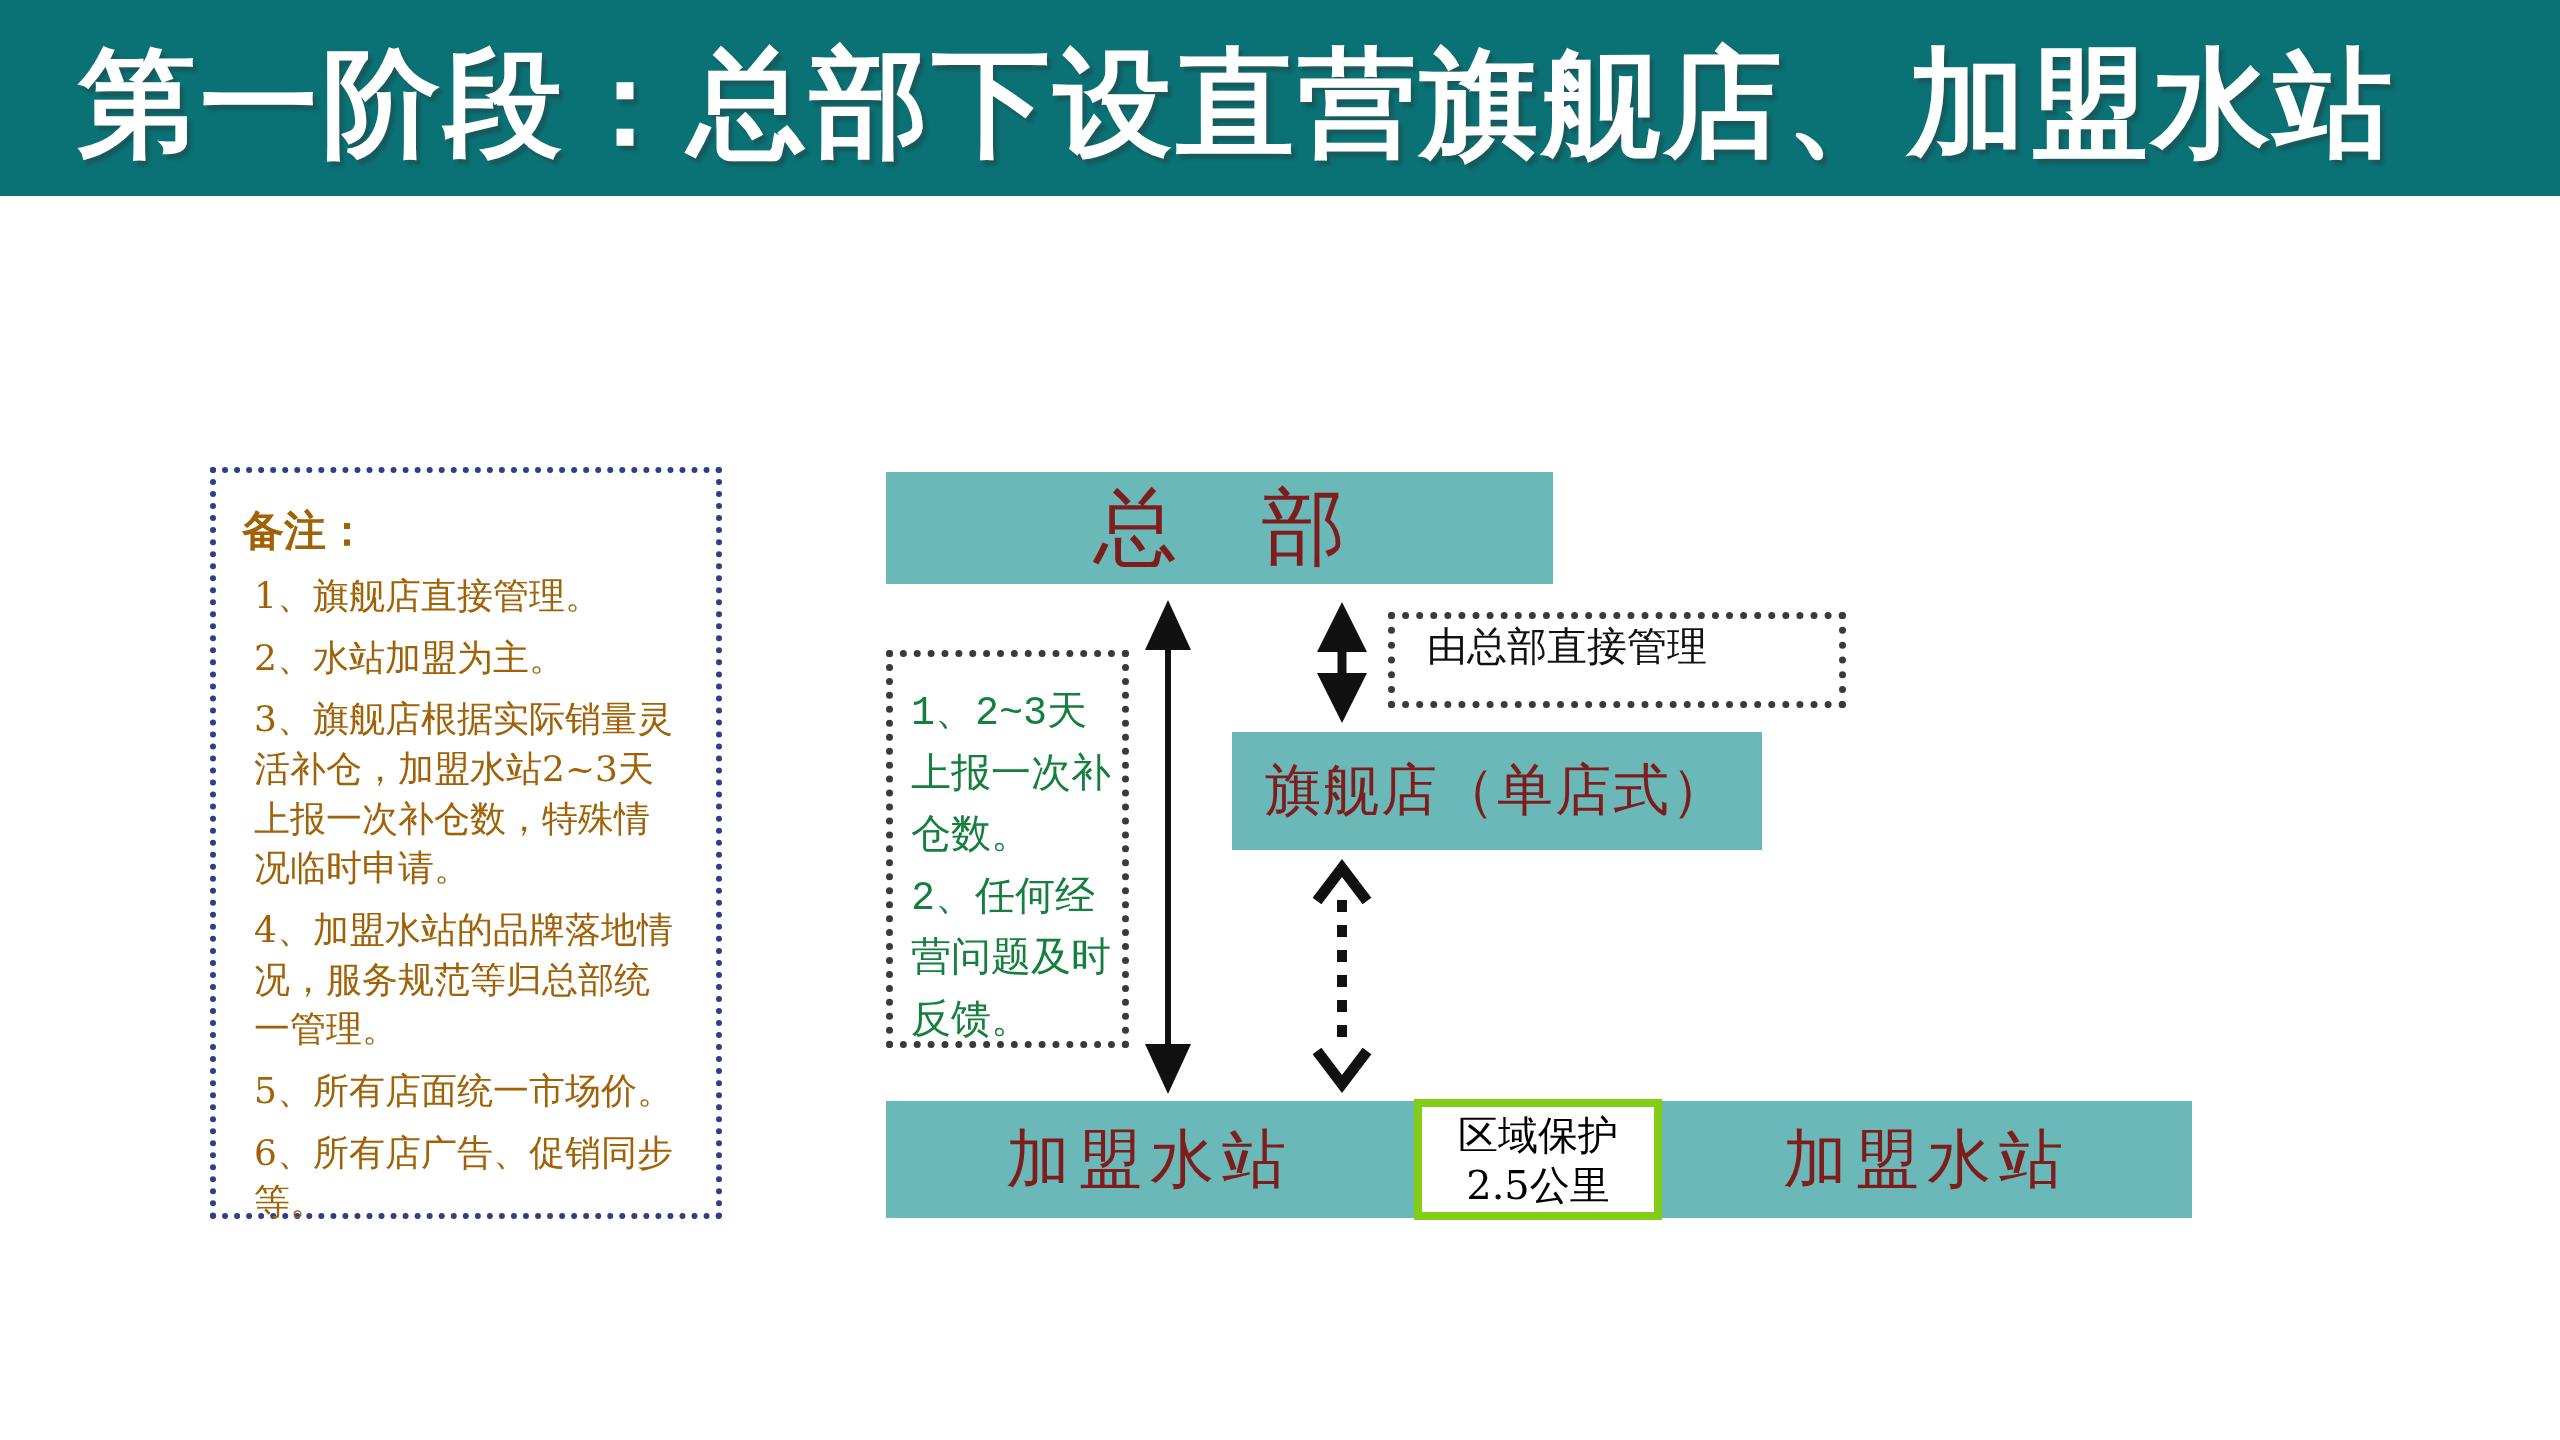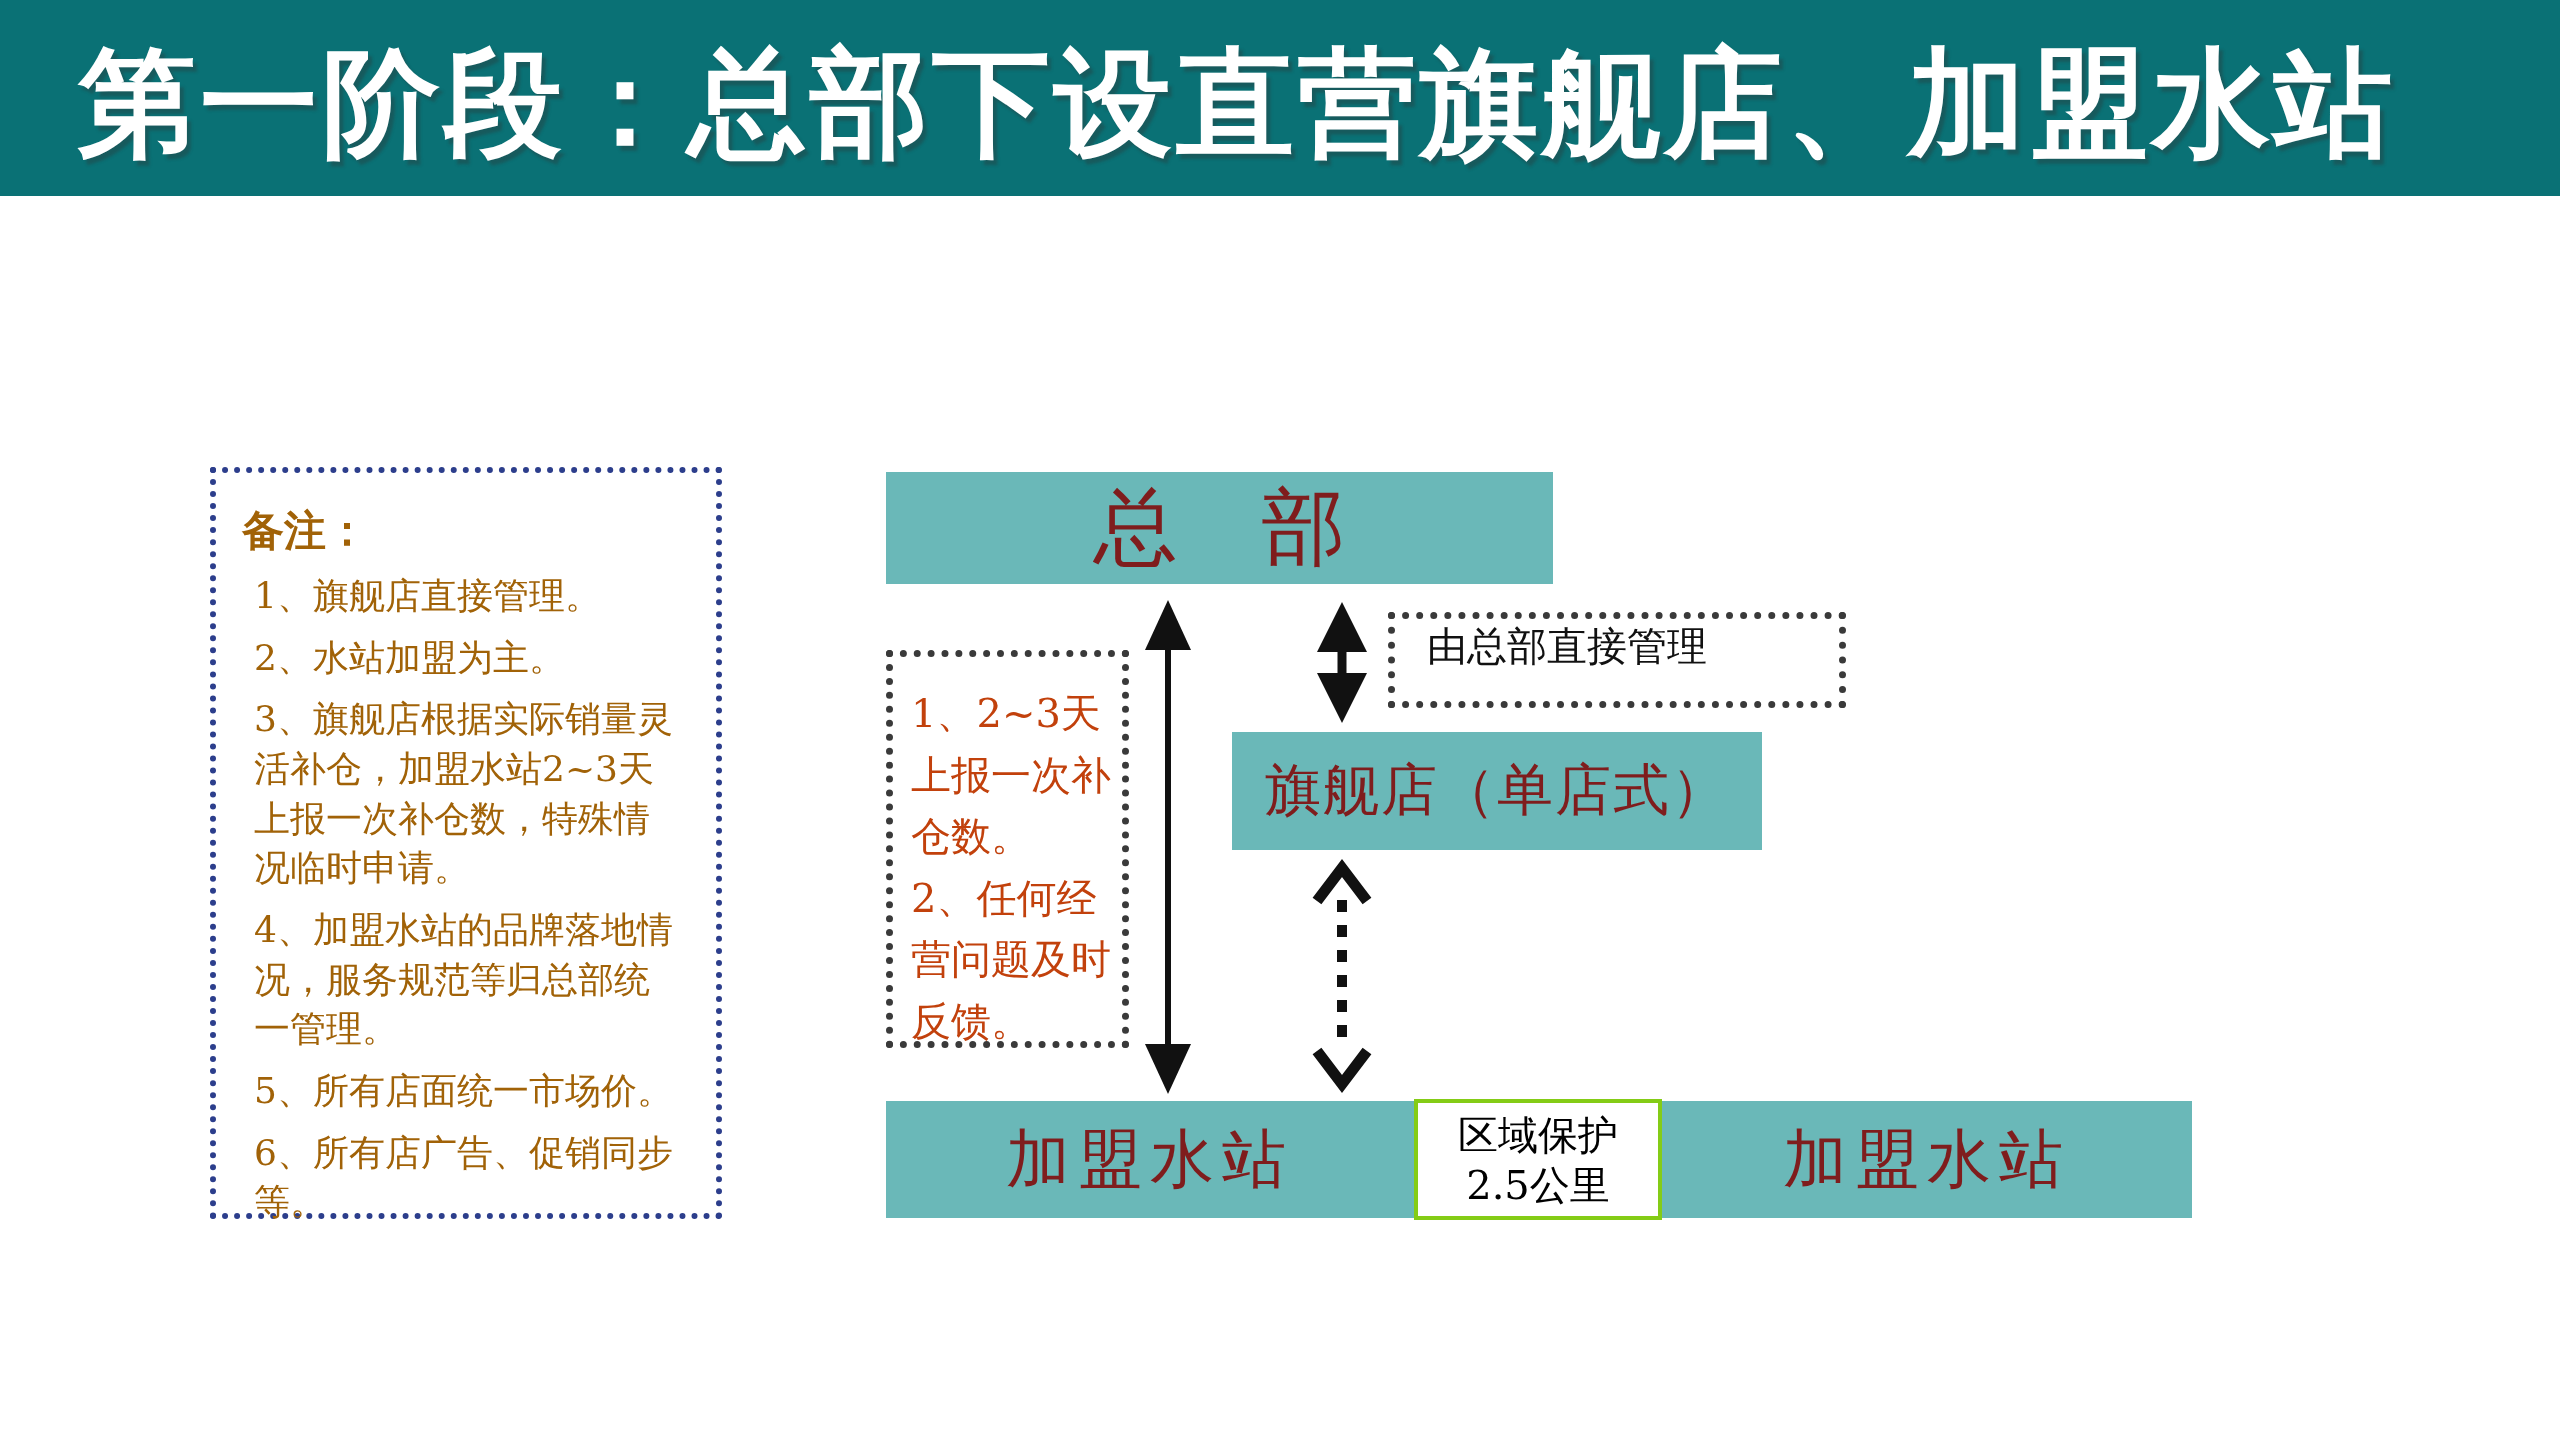--- a/index.html
+++ b/index.html
@@ -31,36 +31,36 @@
     position:absolute; background:#6ab8b8; color:#7f1d1d;
     display:flex; align-items:center; justify-content:center; white-space:nowrap;
   }
   .hq-box       { left:886px;  top:472px;  width:667px; height:112px; font-size:84px; }
   .flagship-box { left:1232px; top:732px;  width:530px; height:118px; font-size:56px; letter-spacing:2px; }
   .station-left-box  { left:886px;  top:1101px; width:528px; height:117px; font-size:64px; letter-spacing:8px; }
   .station-right-box { left:1662px; top:1101px; width:530px; height:117px; font-size:64px; letter-spacing:8px; }
   
   .zone-box {
     position:absolute; left:1414px; top:1099px; width:248px; height:121px;
-    background:#ffffff; border:4px solid #84cc16; box-sizing:border-box;
+    background:#ffffff; border:8px solid #84cc16; box-sizing:border-box;
     display:flex; flex-direction:column; align-items:center; justify-content:center;
     color:#000000; font-size:40px; line-height:1.25; white-space:nowrap;
   }
   
   .dotted-note {
     position:absolute; border:7px dotted #3a3a3a; box-sizing:border-box;
     background:#ffffff; color:#111111; font-size:40px;
   }
   .managed-note  { left:1388px; top:612px; width:458px; height:96px;
                    display:flex; padding-left:32px; white-space:nowrap; }
   .restock-note  { left:1391px; top:890px; width:452px; height:148px;
                    display:flex; align-items:center; padding-left:30px; white-space:nowrap; font-size:39px; }
   .report-note   { left:886px;  top:650px; width:243px; height:398px;
                    padding:26px 0 0 18px; }
-  .report-note p { margin:0; font-size:40px; line-height:1.54; color:#c2410c; }
+  .report-note p { margin:0; font-size:40px; line-height:1.54; color:#15803d;font-family:Liberation Mono, monospace; }
   
   .arrows { position:absolute; left:0; top:0; width:2560px; height:1440px; pointer-events:none; }
 </style>
 </head>
 <body>
 
 <div class="slide">
 
   <div class="banner">
     <div class="banner-title">第一阶段：总部下设直营旗舰店、加盟水站</div>

